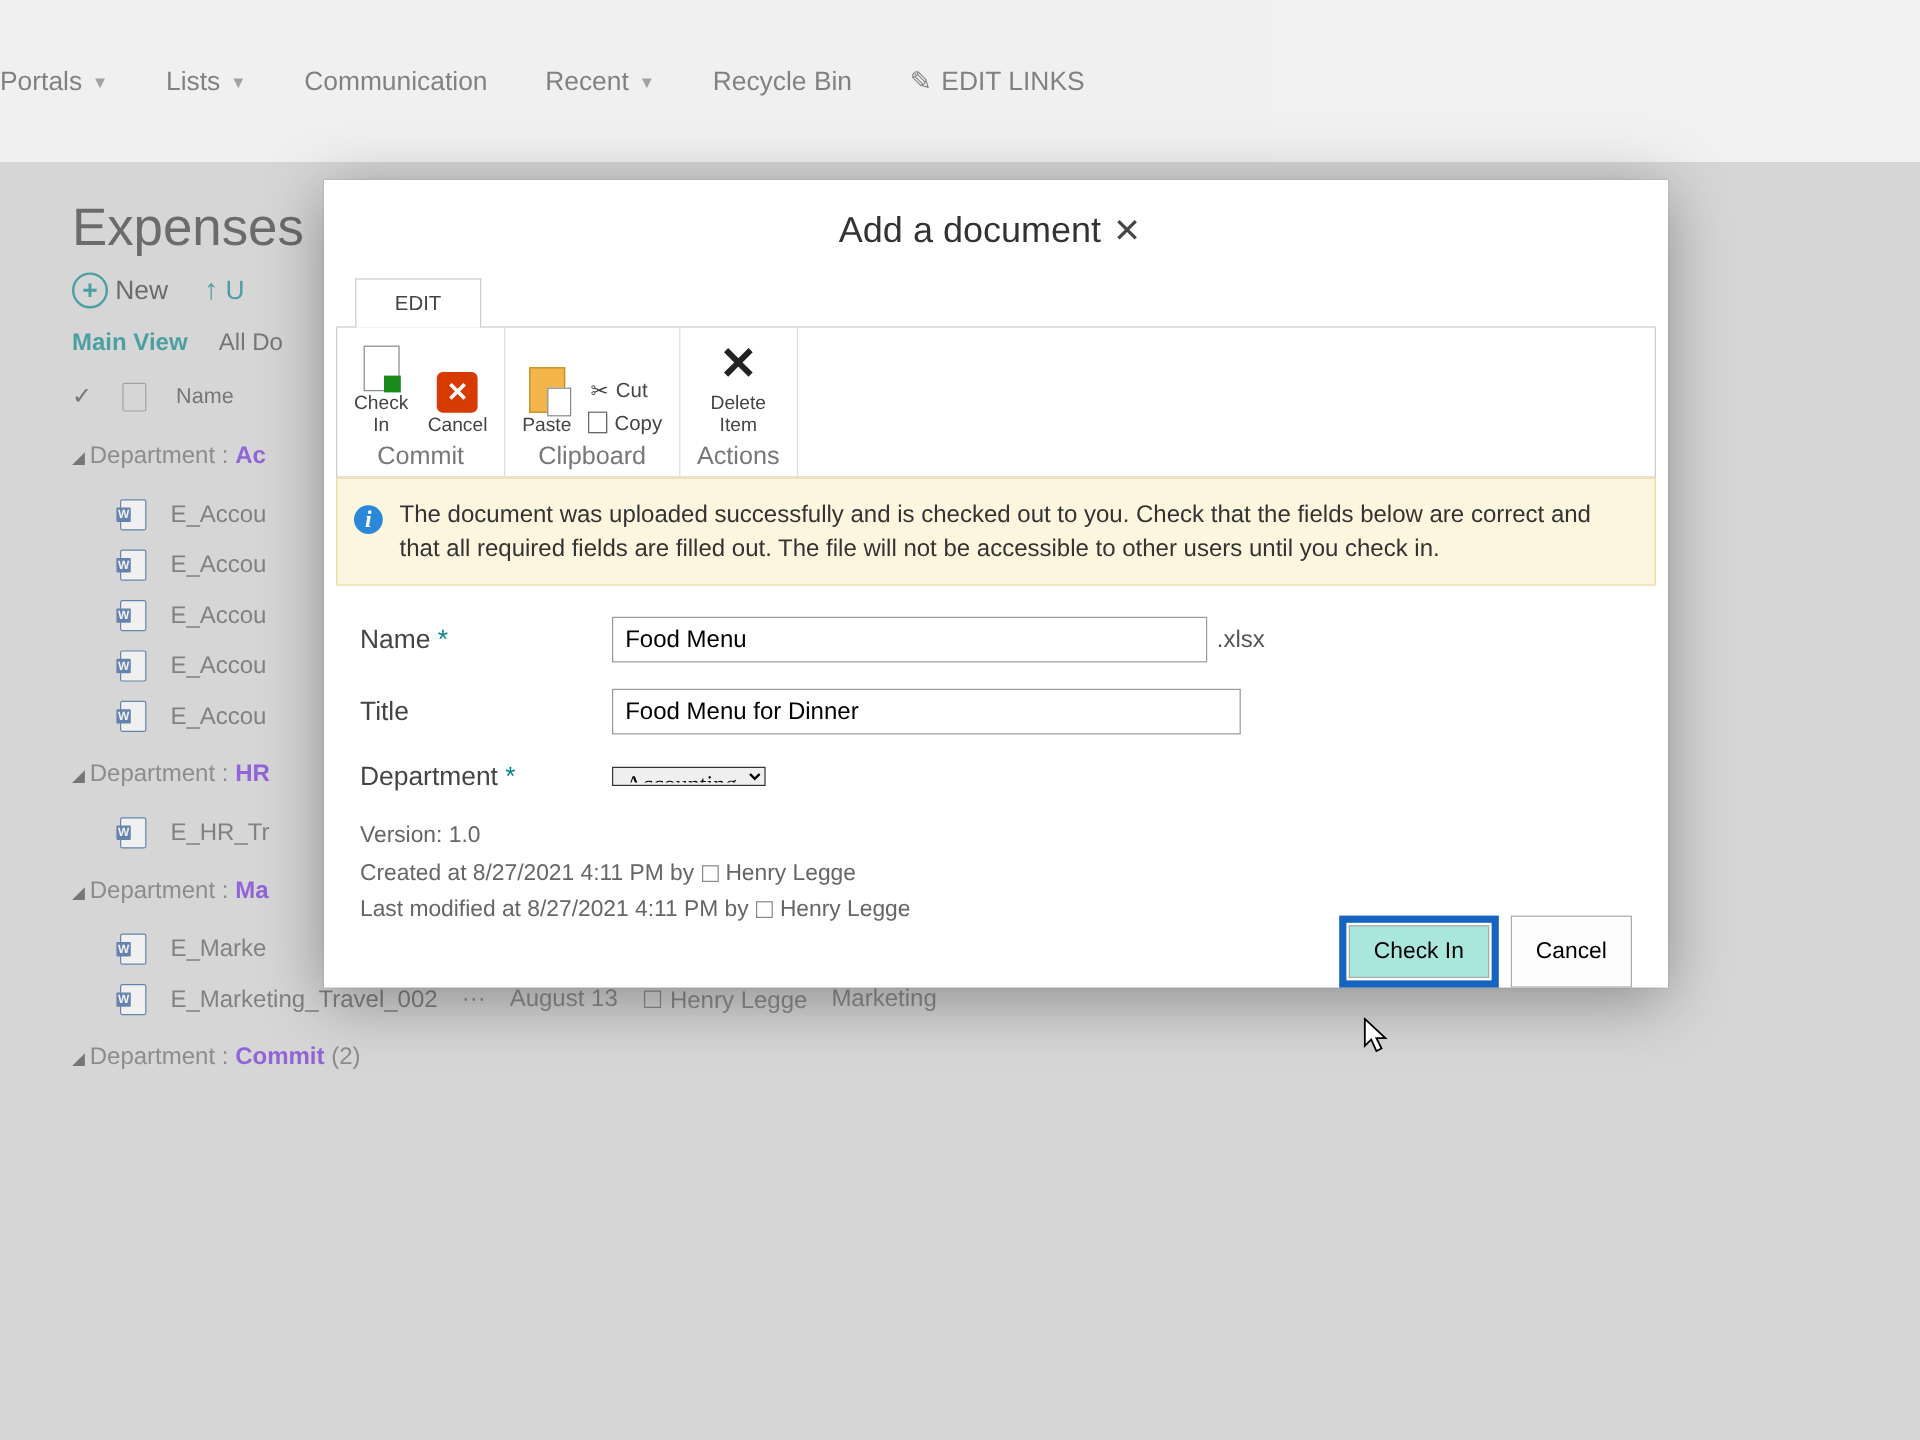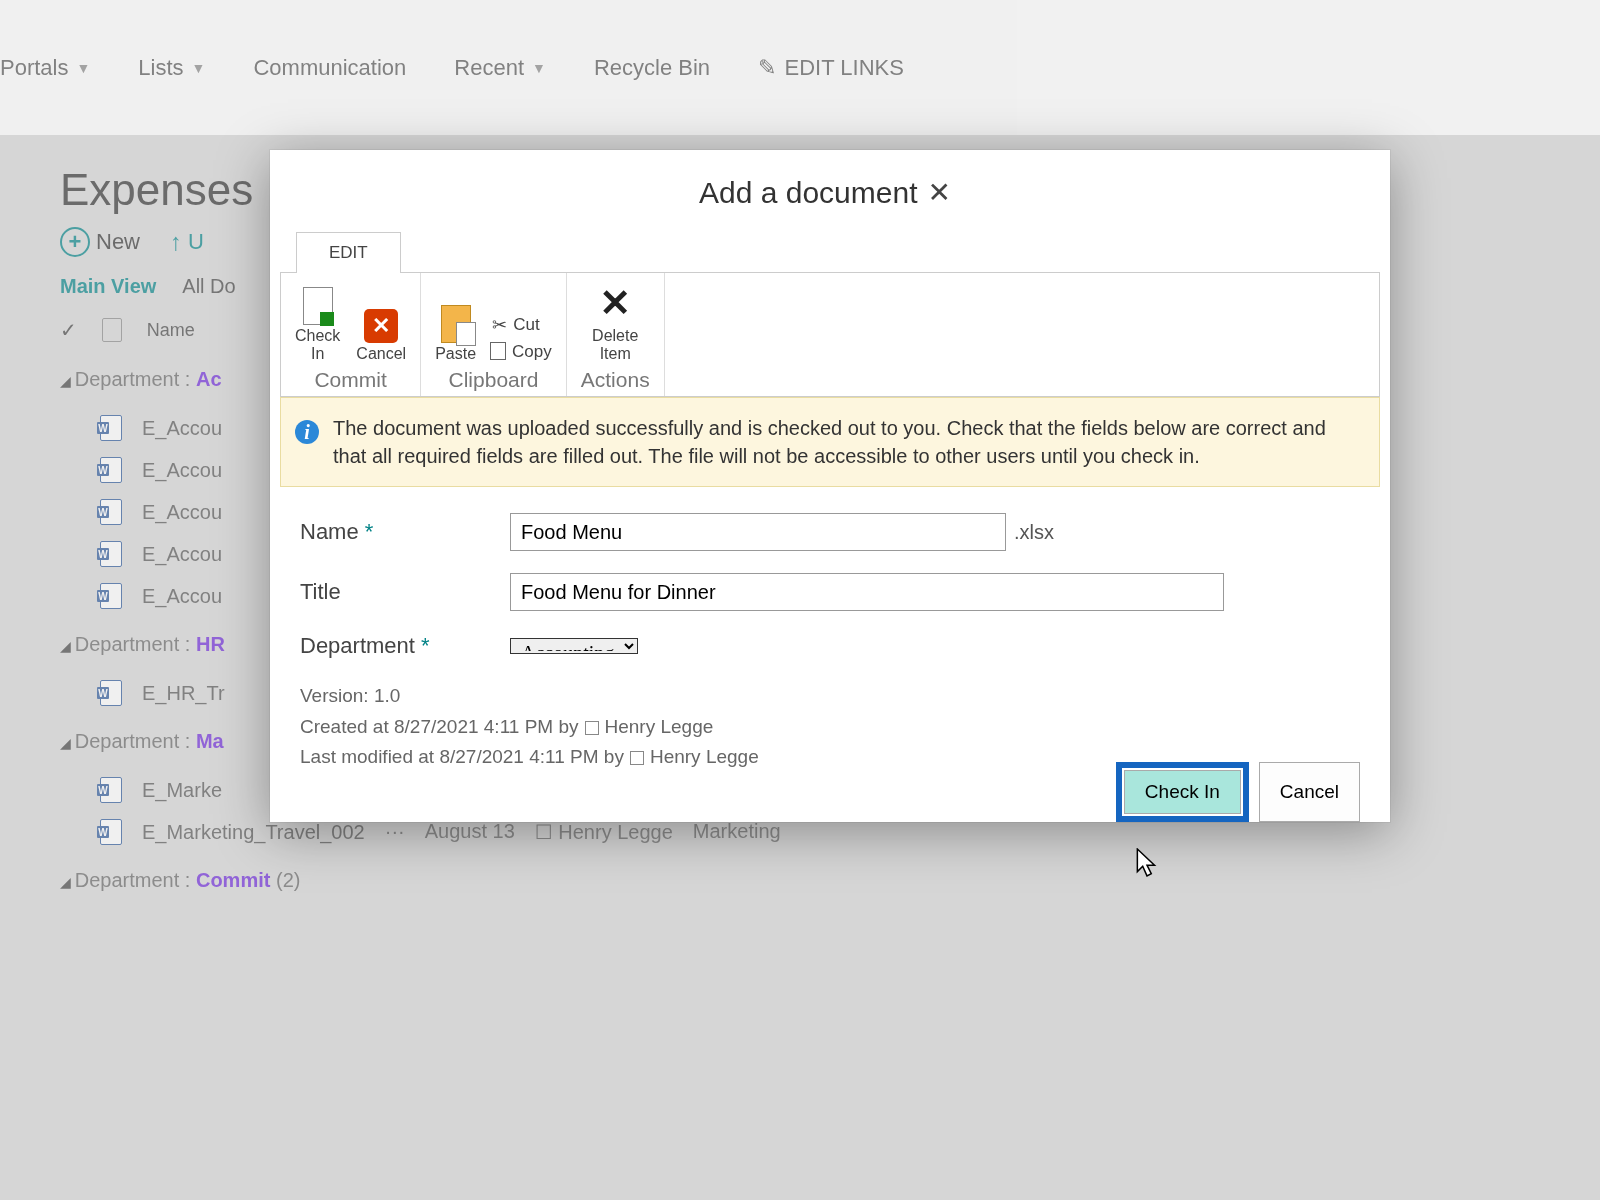--- a/index.html
+++ b/index.html
@@ -156,21 +156,21 @@
   padding: 26px 30px 30px 30px;
 }
 .form-row { display:flex; align-items:center; margin-bottom:22px; }
 .form-label { width:210px; font-size:22px; color:#444; }
 .req { color:#038387; }
 .inp {
   height:38px; padding:4px 10px; font-size:20px; border:1px solid #999; font-family:inherit;
 }
 .name-inp { width:496px; }
 .ext { font-size:20px; color:#555; margin-left:8px; }
-.title-inp { width:714px; }
+.title-inp { width:524px; }
 .sel { height:16px; font-size:20px; border:1.5px solid #333; padding:2px 6px; font-family:Liberation Serif, serif; }
 
 .meta-block { font-size:19px; color:#666; line-height:1.6; }
 .meta-block .mini-check { display:inline-block; width:14px; height:14px; border:1.3px solid #888; margin:0 6px; vertical-align:middle; }
 .btn-row { float:right; display:flex; gap:10px; margin-top:-10px; }
 .btn {
   padding: 10px 20px; font-size:19px; border:1px solid #aaa; background:#fdfdfd; cursor:pointer; font-family:inherit;
 }
 .btn-checkin { background:#a9e6dc; }
 .highlight-frame { border:6px solid #1565c0; padding:2px; display:inline-block; }

